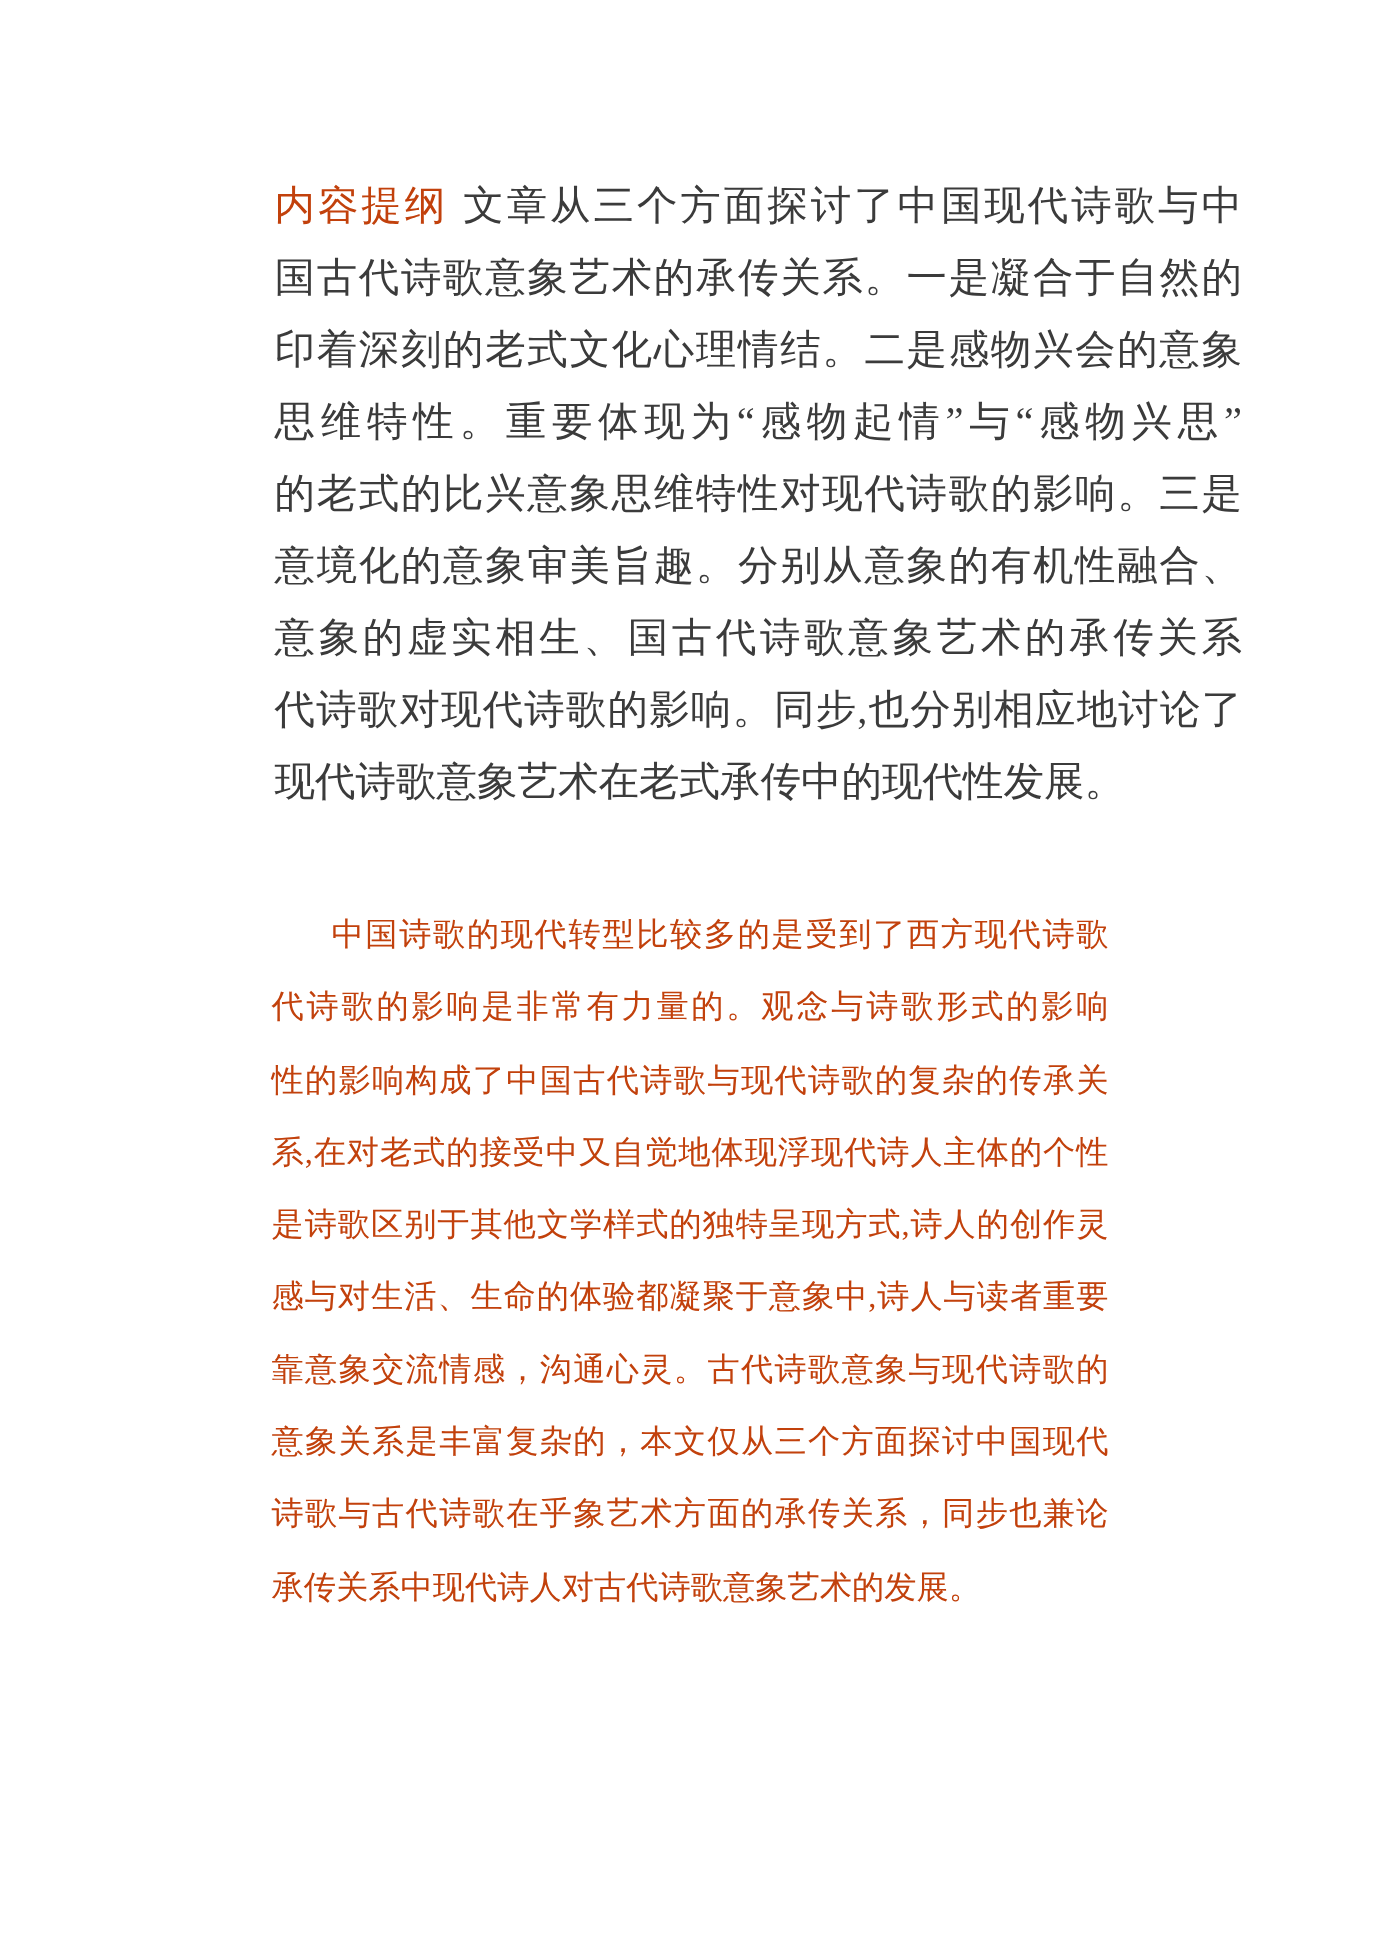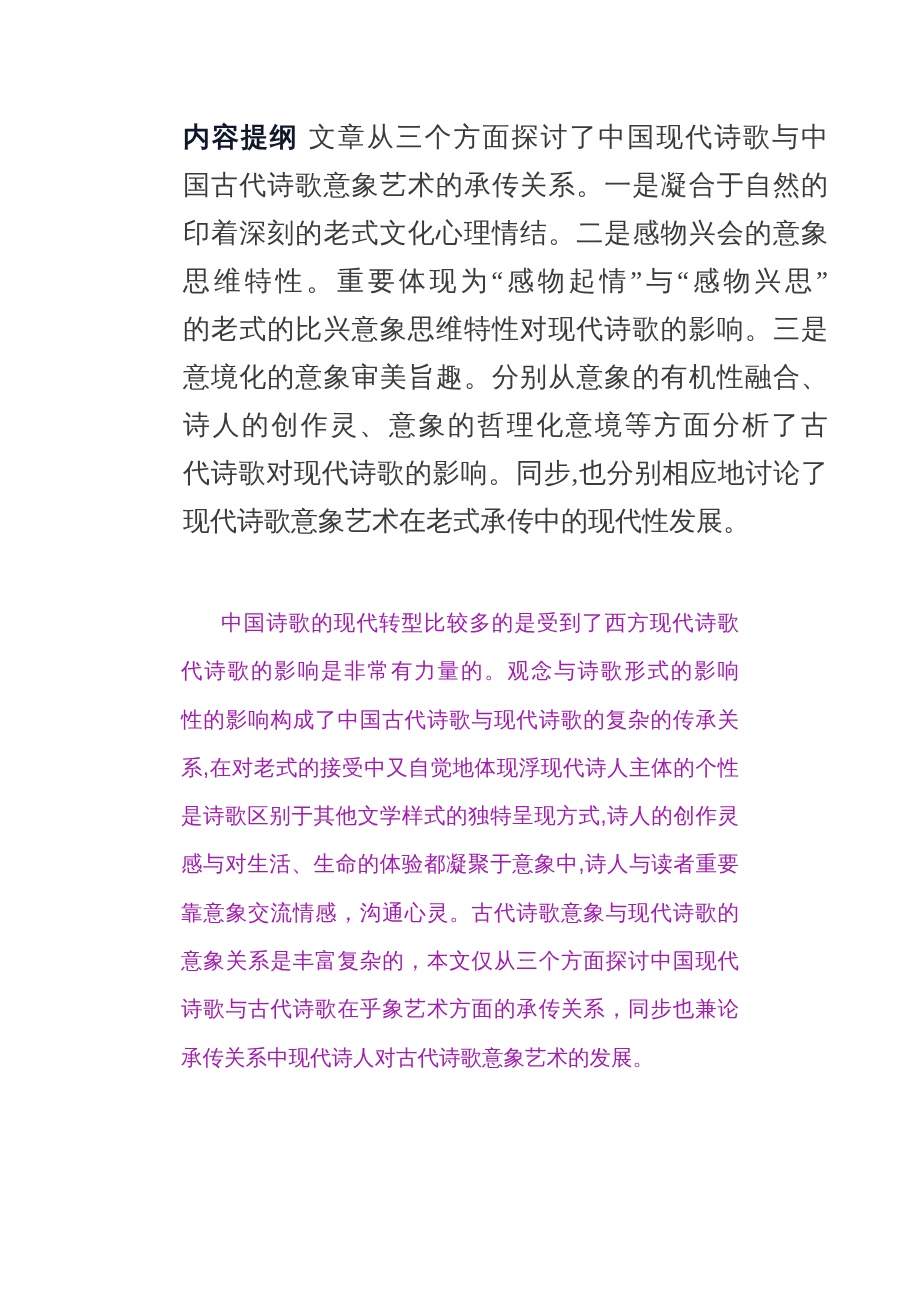--- a/index.html
+++ b/index.html
@@ -28,34 +28,34 @@
   }
   .abstract .line {
     text-align: justify;
     text-align-last: justify;
   }
   .abstract .line.last {
     text-align-last: left;
   }
   .abstract-label {
     font-family: "Liberation Sans", sans-serif;
-    font-weight: 700;
-    color: #0f172a;
+    font-weight: 400;
+    color: #c2410c;
     margin-right: 10px;
   }
   
   .body-para {
     position: absolute;
     left: 181px;
     top: 599px;
     width: 558px;
-    font-family: Liberation Sans, sans-serif;
+    font-family: Liberation Serif, serif;
     font-size: 21.5px;
     line-height: 48.3px;
-    color: #a21caf;
+    color: #c2410c;
   }
   .body-para .line {
     text-align: justify;
     text-align-last: justify;
   }
   .body-para .line.first {
     text-indent: 40px;
   }
   .body-para .line.last {
     text-align-last: left;
@@ -68,21 +68,21 @@
 
   <section class="abstract">
     <div class="line">
       <span class="abstract-label">内容提纲</span><span>文章从三个方面探讨了中国现代诗歌与中</span>
     </div>
   <div class="line first">国古代诗歌意象艺术的承传关系。一是凝合于自然的</div>
       <div class="line">印着深刻的老式文化心理情结。二是感物兴会的意象</div>
       <div class="line">思维特性。重要体现为“感物起情”与“感物兴思”</div>
       <div class="line">的老式的比兴意象思维特性对现代诗歌的影响。三是</div>
       <div class="line">意境化的意象审美旨趣。分别从意象的有机性融合、</div>
-      <div class="line">诗人的创作灵、意象的哲理化意境等方面分析了古</div>
+      <div class="line">意象的虚实相生、国古代诗歌意象艺术的承传关系</div>
       <div class="line">代诗歌对现代诗歌的影响。同步,也分别相应地讨论了</div>
       <div class="line last">现代诗歌意象艺术在老式承传中的现代性发展。</div>
     </section>
 
   <section class="body-para">
   <div class="line first">中国诗歌的现代转型比较多的是受到了西方现代诗歌</div>
       <div class="line">代诗歌的影响是非常有力量的。观念与诗歌形式的影响</div>
       <div class="line">性的影响构成了中国古代诗歌与现代诗歌的复杂的传承关</div>
       <div class="line">系,在对老式的接受中又自觉地体现浮现代诗人主体的个性</div>
       <div class="line">是诗歌区别于其他文学样式的独特呈现方式,诗人的创作灵</div>

